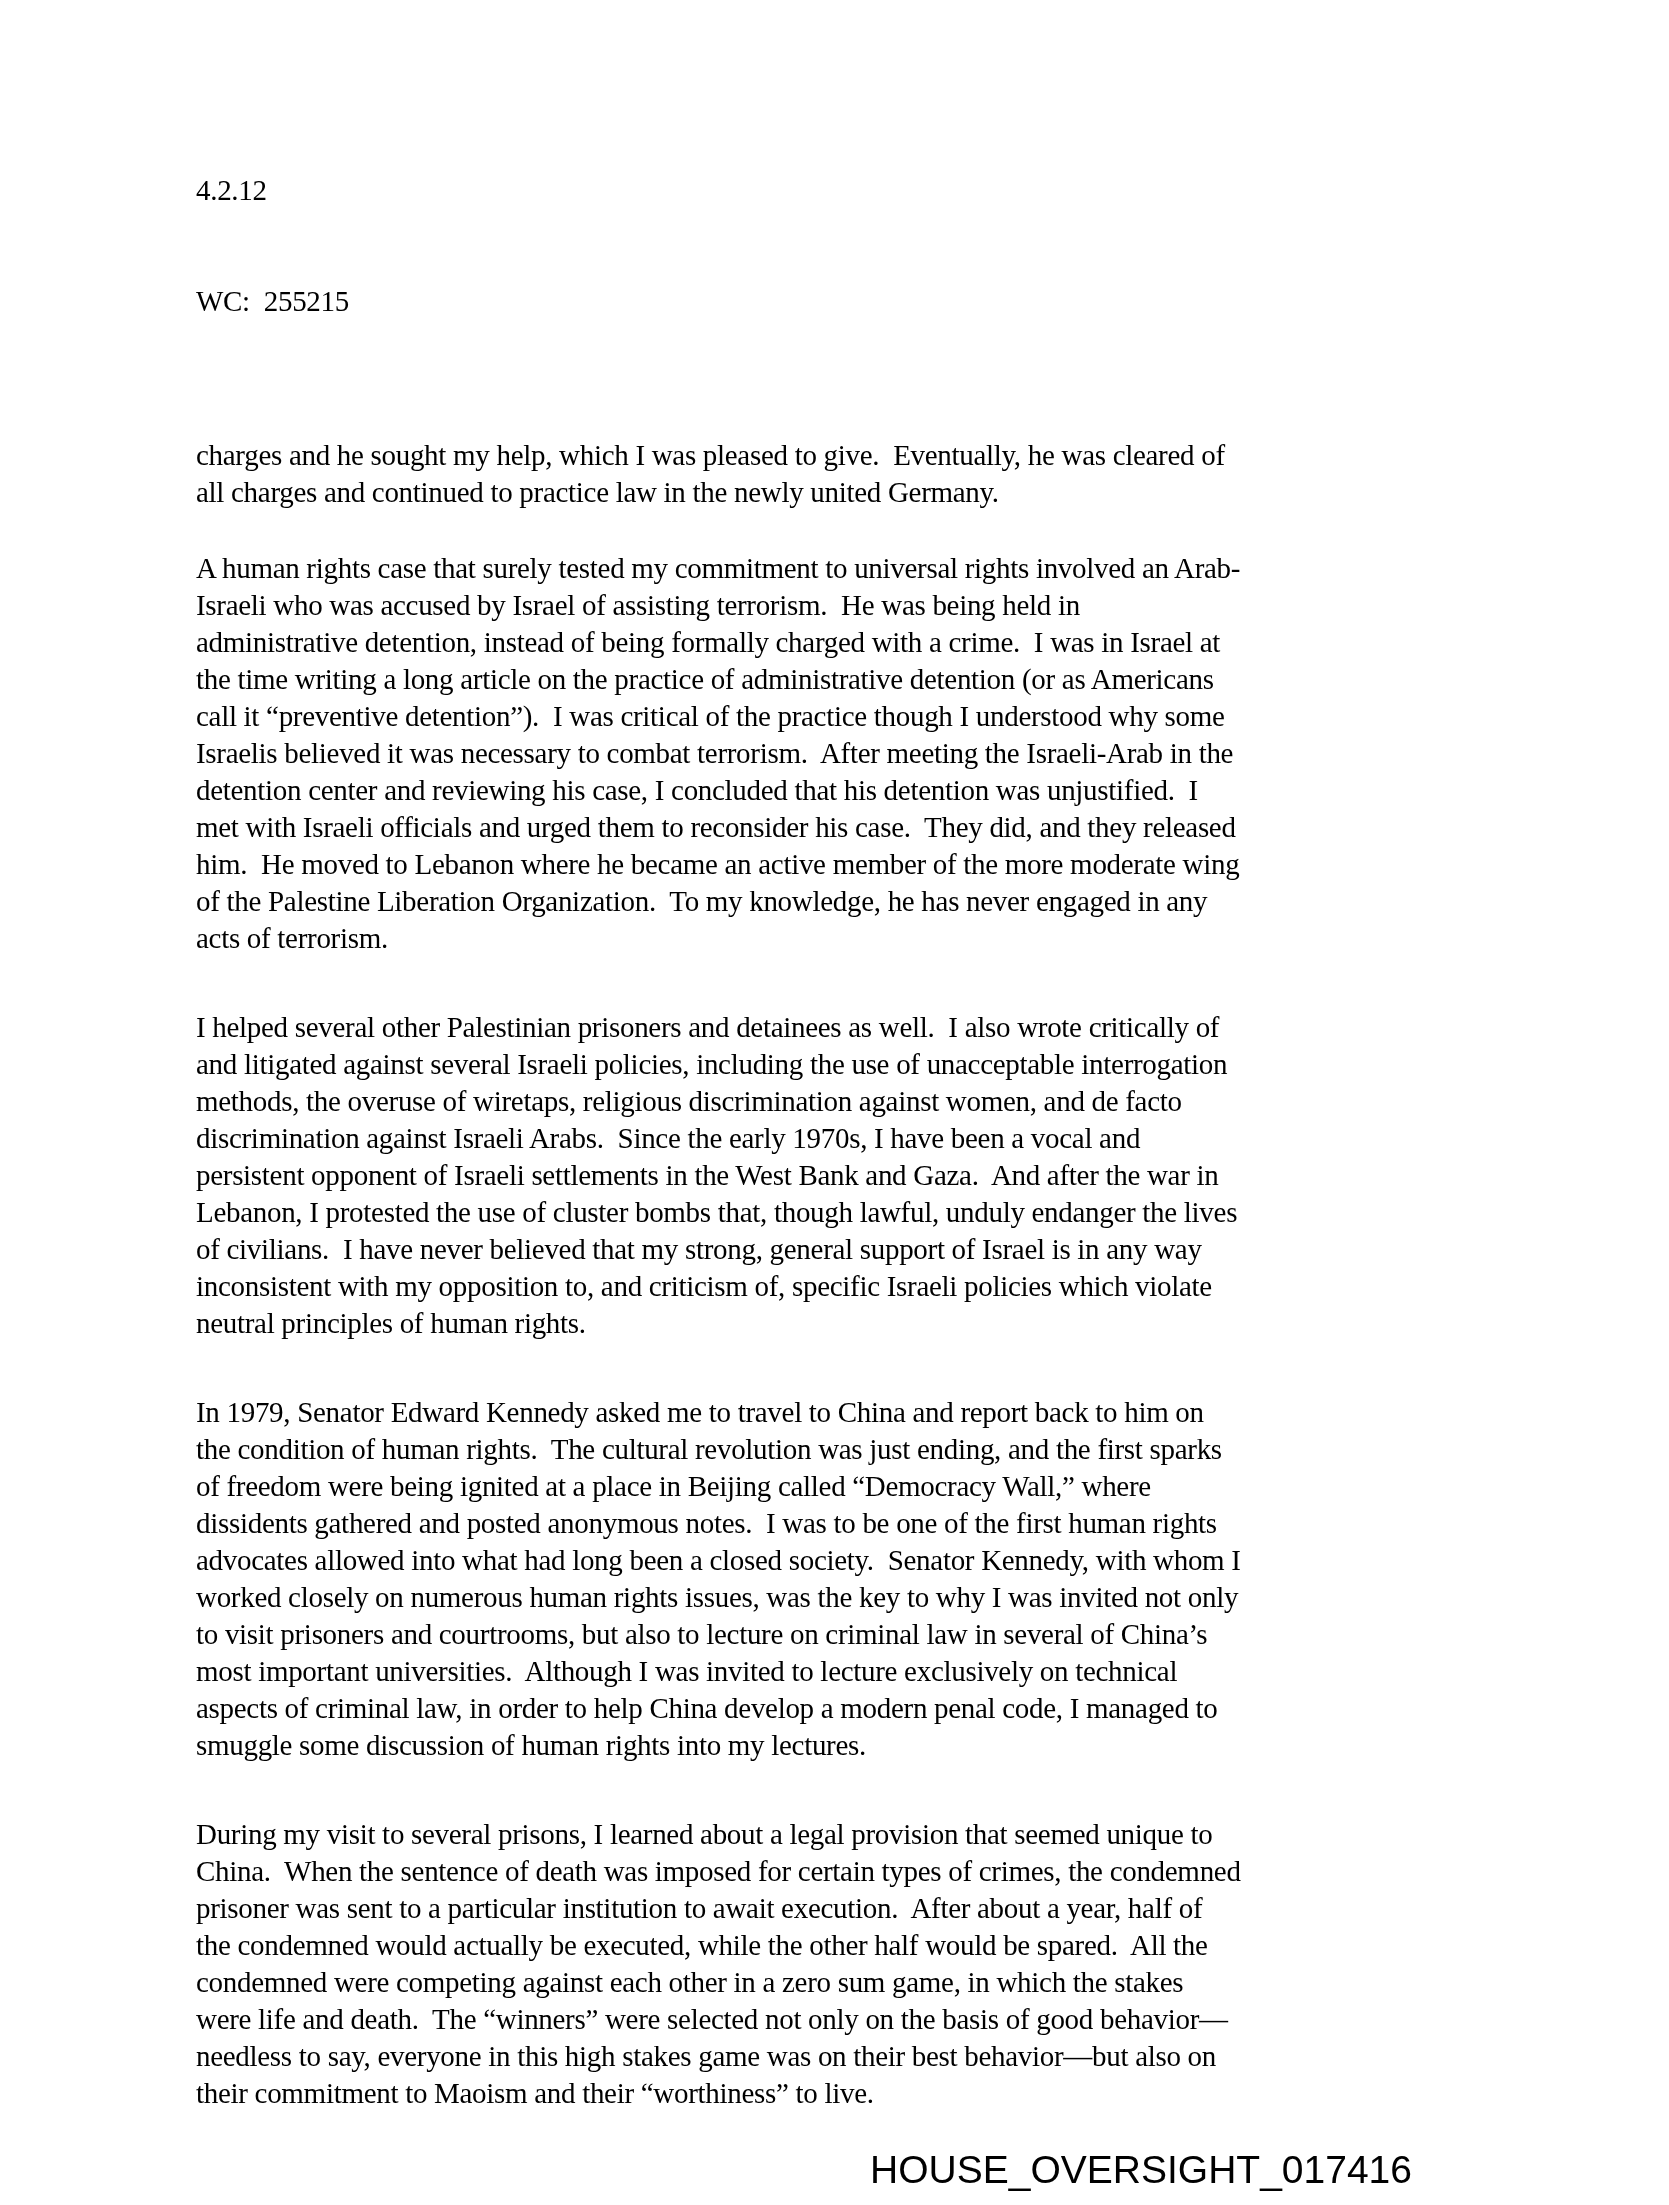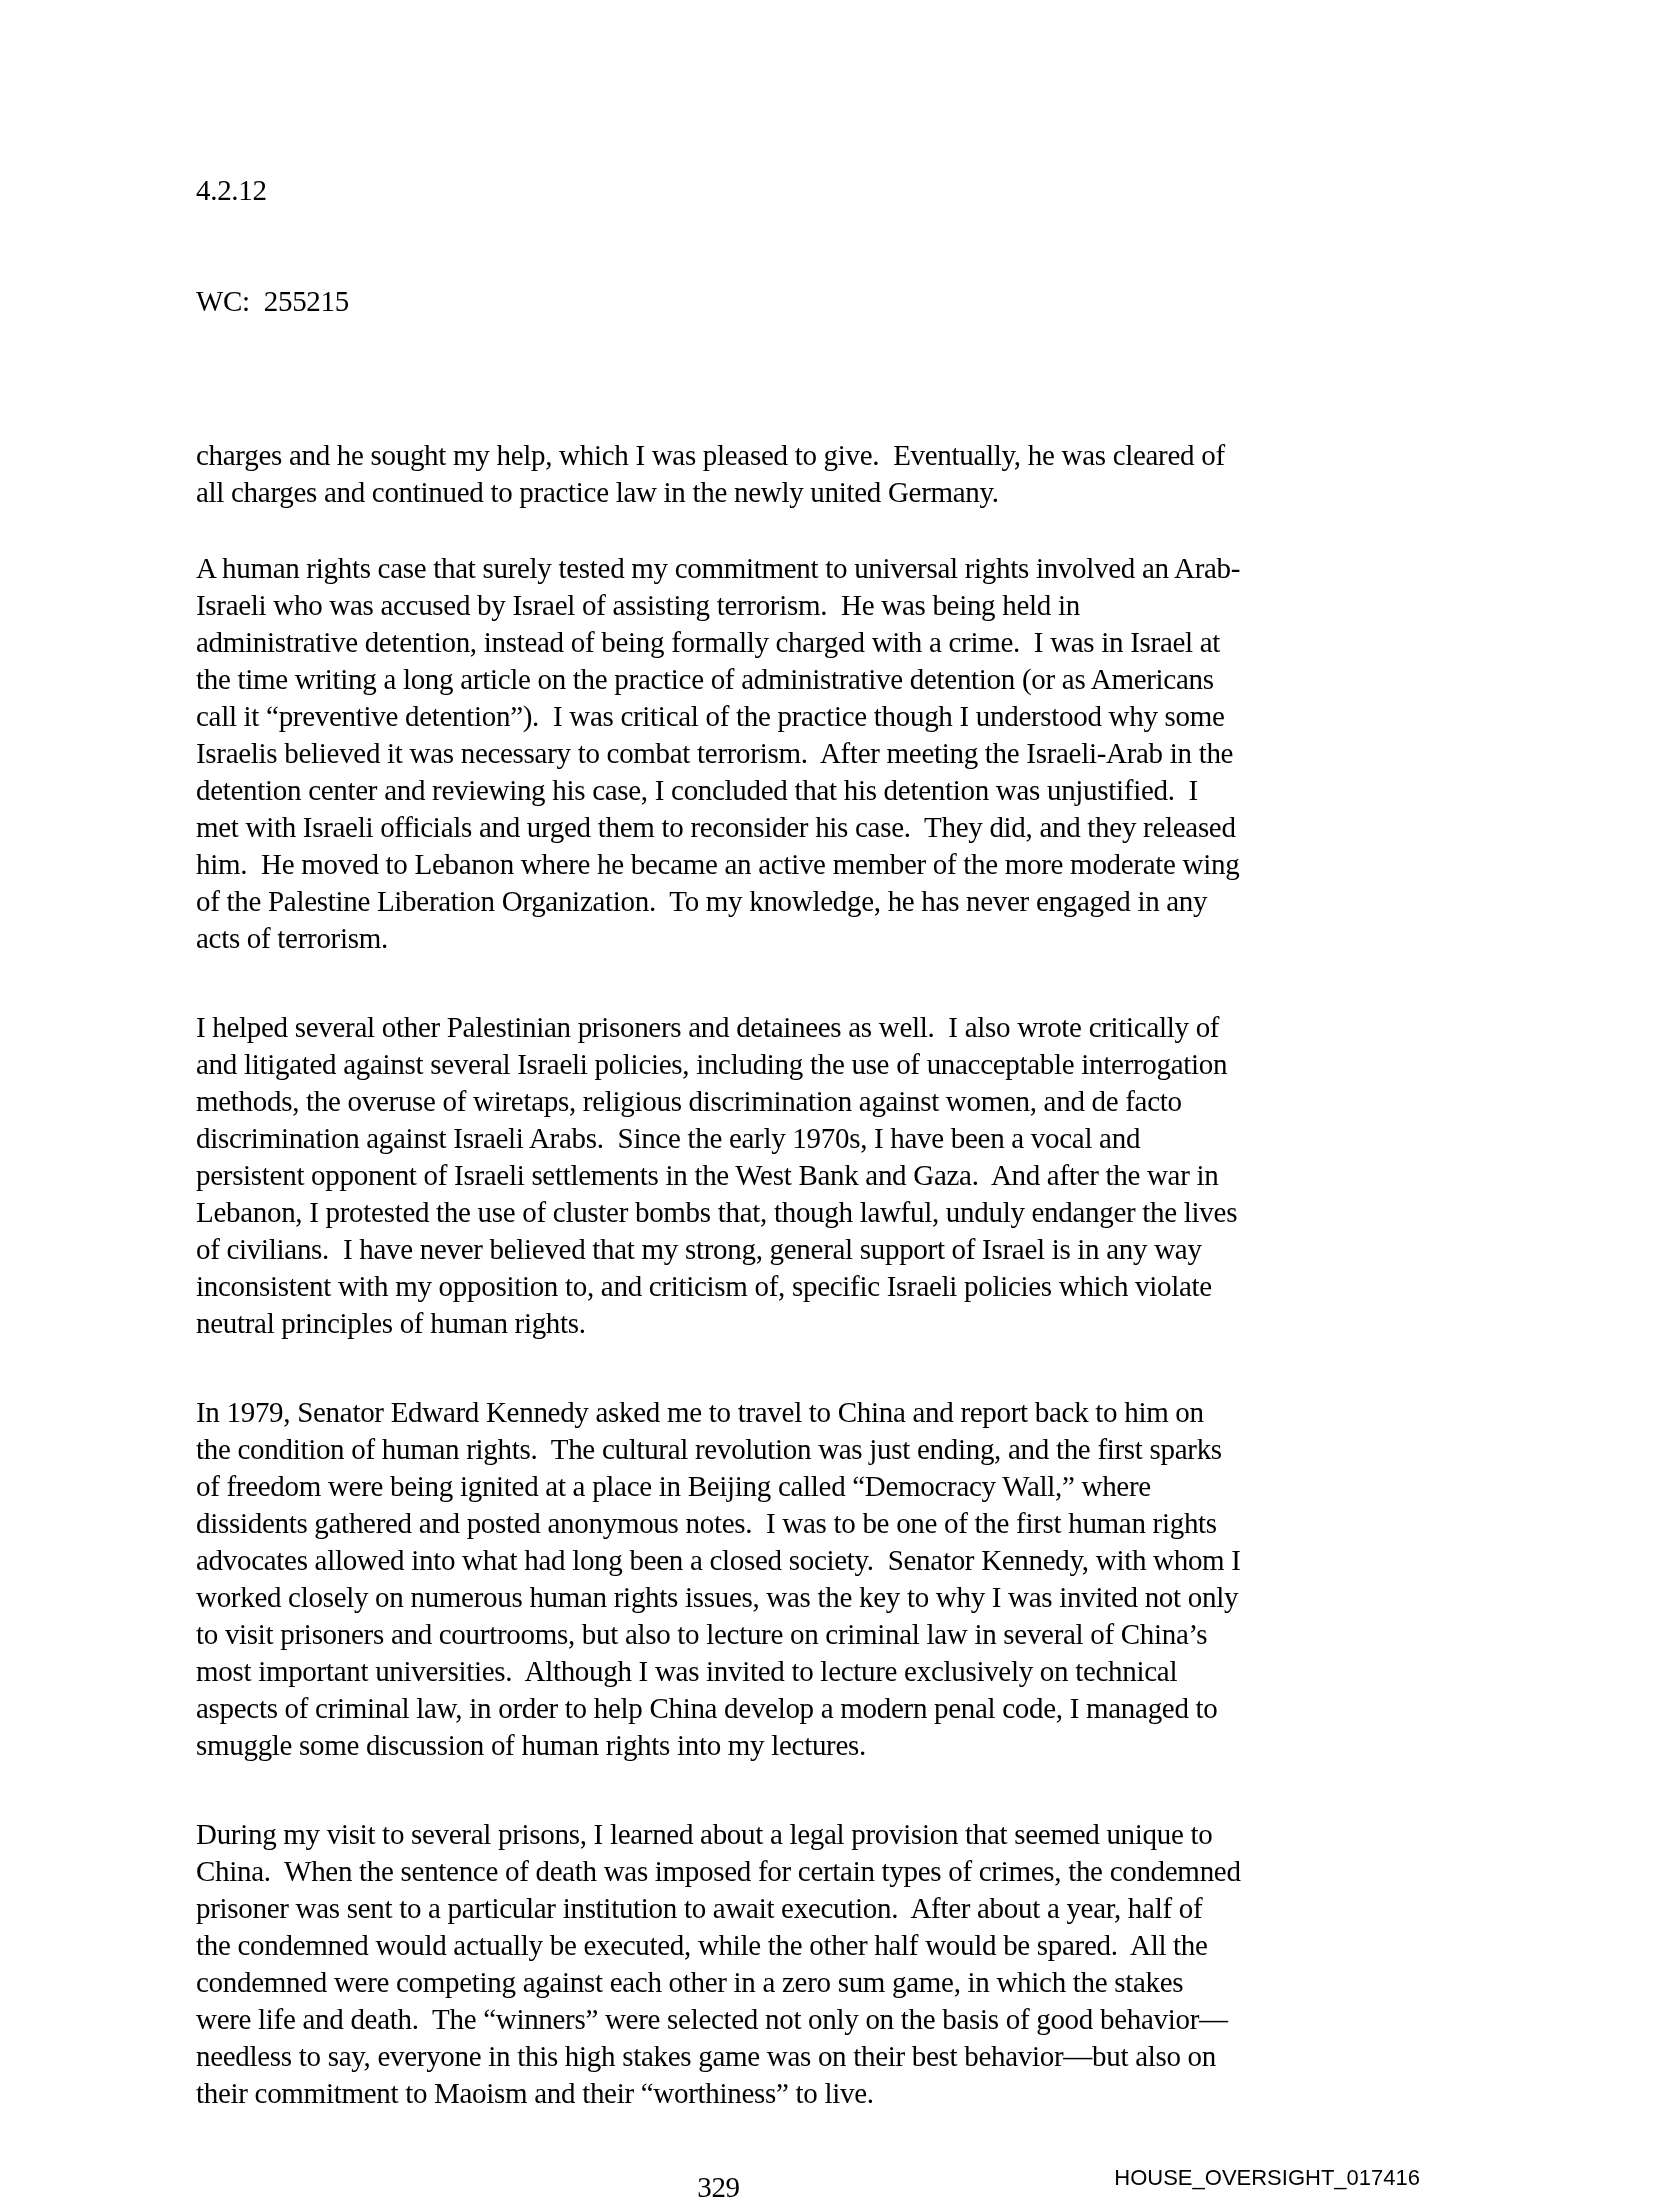--- a/index.html
+++ b/index.html
@@ -44,24 +44,24 @@
     display: inline-block;
     border-bottom: 2px solid #000000;
     padding-bottom: 2px;
   }
   .page-number {
     text-align: center;
     margin-top: 57px;
   }
   .watermark {
     position: absolute;
-    right: 17px;
+    right: 25px;
     bottom: 15.7px;
     font-family: "Liberation Sans", "DejaVu Sans", sans-serif;
-    font-size: 22px;
+    font-size: 39px;
     letter-spacing: 0;
     line-height: 1;
     white-space: nowrap;
   }
 </style>
 </head>
 <body>
 
 <div class="page">
 
@@ -75,18 +75,17 @@
 
   <p class="para">A human rights case that surely tested my commitment to universal rights involved an Arab-Israeli who was accused by Israel of assisting terrorism.  He was being held in administrative detention, instead of being formally charged with a crime.  I was in Israel at the time writing a long article on the practice of administrative detention (or as Americans call it “preventive detention”).  I was critical of the practice though I understood why some Israelis believed it was necessary to combat terrorism.  After meeting the Israeli-Arab in the detention center and reviewing his case, I concluded that his detention was unjustified.  I met with Israeli officials and urged them to reconsider his case.  They did, and they released him.  He moved to Lebanon where he became an active member of the more moderate wing of the Palestine Liberation Organization.  To my knowledge, he has never engaged in any acts of terrorism.</p>
 
   <p class="para">I helped several other Palestinian prisoners and detainees as well.  I also wrote critically of and litigated against several Israeli policies, including the use of unacceptable interrogation methods, the overuse of wiretaps, religious discrimination against women, and de facto discrimination against Israeli Arabs.  Since the early 1970s, I have been a vocal and persistent opponent of Israeli settlements in the West Bank and Gaza.  And after the war in Lebanon, I protested the use of cluster bombs that, though lawful, unduly endanger the lives of civilians.  I have never believed that my strong, general support of Israel is in any way inconsistent with my opposition to, and criticism of, specific Israeli policies which violate neutral principles of human rights.</p>
 
 
   <p class="para">In 1979, Senator Edward Kennedy asked me to travel to China and report back to him on the condition of human rights.  The cultural revolution was just ending, and the first sparks of freedom were being ignited at a place in Beijing called “Democracy Wall,” where dissidents gathered and posted anonymous notes.  I was to be one of the first human rights advocates allowed into what had long been a closed society.  Senator Kennedy, with whom I worked closely on numerous human rights issues, was the key to why I was invited not only to visit prisoners and courtrooms, but also to lecture on criminal law in several of China’s most important universities.  Although I was invited to lecture exclusively on technical aspects of criminal law, in order to help China develop a modern penal code, I managed to smuggle some discussion of human rights into my lectures.</p>
 
   <p class="para">During my visit to several prisons, I learned about a legal provision that seemed unique to China.  When the sentence of death was imposed for certain types of crimes, the condemned prisoner was sent to a particular institution to await execution.  After about a year, half of the condemned would actually be executed, while the other half would be spared.  All the condemned were competing against each other in a zero sum game, in which the stakes were life and death.  The “winners” were selected not only on the basis of good behavior—needless to say, everyone in this high stakes game was on their best behavior—but also on their commitment to Maoism and their “worthiness” to live.</p>
 
-  <div class="page-number">329</div>
 
   <div class="watermark">HOUSE_OVERSIGHT_017416</div>
 
 </div>
 
 
 </body></html>

